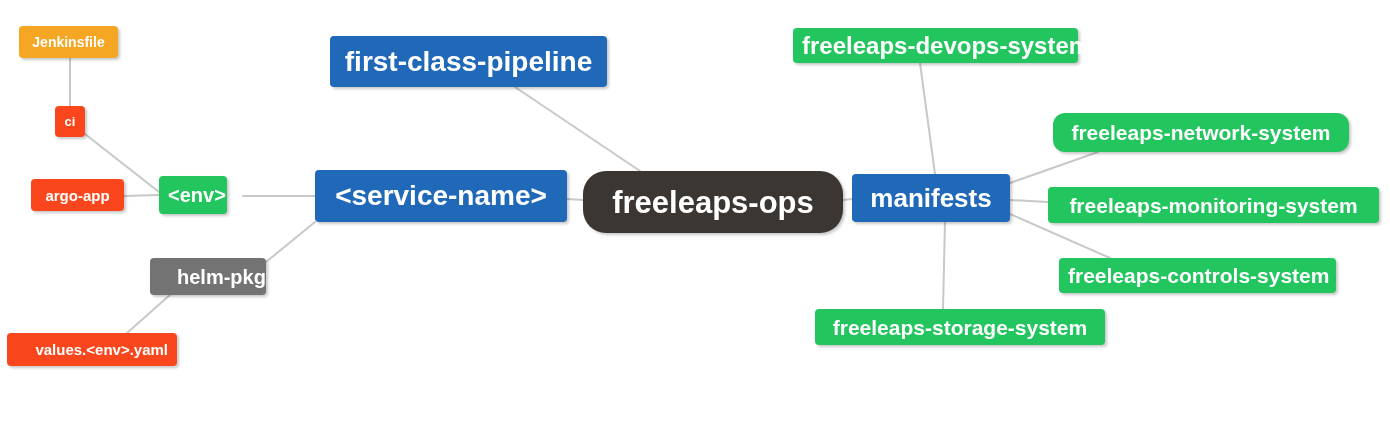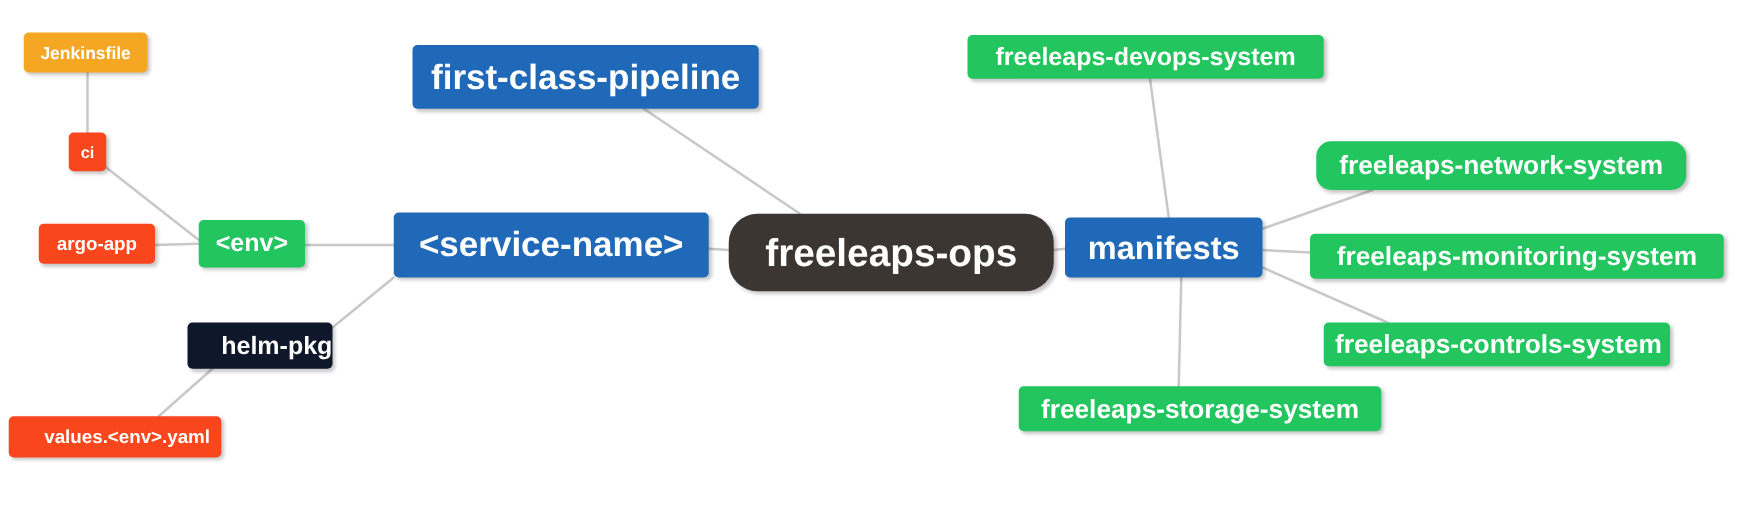--- a/index.html
+++ b/index.html
@@ -66,42 +66,42 @@
   <div id="node-layer">
       <div class="node" style="left: 19px; top: 26px; width: 99px; height: 32px; background: rgb(245, 166, 35); font-size: 14px;">
         <span class="node-label">Jenkinsfile</span>
       </div>
       <div class="node" style="left: 55px; top: 106px; width: 30px; height: 31px; background: rgb(249, 70, 28); font-size: 13px;">
         <span class="node-label">ci</span>
       </div>
       <div class="node" style="left: 31px; top: 179px; width: 93px; height: 32px; background: rgb(249, 70, 28); font-size: 15px;">
         <span class="node-label">argo-app</span>
       </div>
-      <div class="node" style="left: 159px; top: 176px; width: 85px; height: 38px; background: rgb(34, 197, 94); font-size: 20px;">
+      <div class="node" style="left: 159px; top: 176px; width: 68px; height: 38px; background: rgb(34, 197, 94); font-size: 20px;">
         <span class="node-label">&lt;env&gt;</span>
       </div>
-      <div class="node" style="left: 150px; top: 258px; width: 116px; height: 37px; background: #0f172a; font-size: 20px; padding-left: 27px;">
+      <div class="node" style="left: 150px; top: 258px; width: 116px; height: 37px; background: #737373; font-size: 20px; padding-left: 27px;">
         <span class="node-label">helm-pkg</span>
       </div>
       <div class="node" style="left: 7px; top: 333px; width: 170px; height: 33px; background: rgb(249, 70, 28); font-size: 15px; text-align: right;">
         <span class="node-label">values.&lt;env&gt;.yaml</span>
       </div>
       <div class="node" style="left: 315px; top: 36px; width: 277px; height: 51px; background: rgb(32, 105, 185); font-size: 28px; margin-left: 15px;">
         <span class="node-label">first-class-pipeline</span>
       </div>
       <div class="node" style="left: 315px; top: 170px; width: 252px; height: 52px; background: rgb(32, 105, 185); font-size: 28px;">
         <span class="node-label">&lt;service-name&gt;</span>
       </div>
       <div class="node" style="left: 583px; top: 171px; width: 260px; height: 62px; background: rgb(59, 54, 50); font-size: 31px; border-radius: 23px;">
         <span class="node-label">freeleaps-ops</span>
       </div>
       <div class="node" style="left: 852px; top: 174px; width: 158px; height: 48px; background: rgb(32, 105, 185); font-size: 26px;">
         <span class="node-label">manifests</span>
       </div>
-      <div class="node" style="left: 774px; top: 28px; width: 285px; height: 35px; background: rgb(34, 197, 94); font-size: 20px;">
+      <div class="node" style="left: 793px; top: 28px; width: 285px; height: 35px; background: rgb(34, 197, 94); font-size: 24px;">
         <span class="node-label">freeleaps-devops-system</span>
       </div>
       <div class="node" style="left: 1053px; top: 113px; width: 296px; height: 39px; background: rgb(34, 197, 94); font-size: 21px; border-radius: 12px;">
         <span class="node-label">freeleaps-network-system</span>
       </div>
       <div class="node" style="left: 1048px; top: 187px; width: 331px; height: 36px; background: rgb(34, 197, 94); font-size: 21px;">
         <span class="node-label">freeleaps-monitoring-system</span>
       </div>
       <div class="node" style="left: 1059px; top: 258px; width: 277px; height: 35px; background: rgb(34, 197, 94); font-size: 21px;">
         <span class="node-label">freeleaps-controls-system</span>

